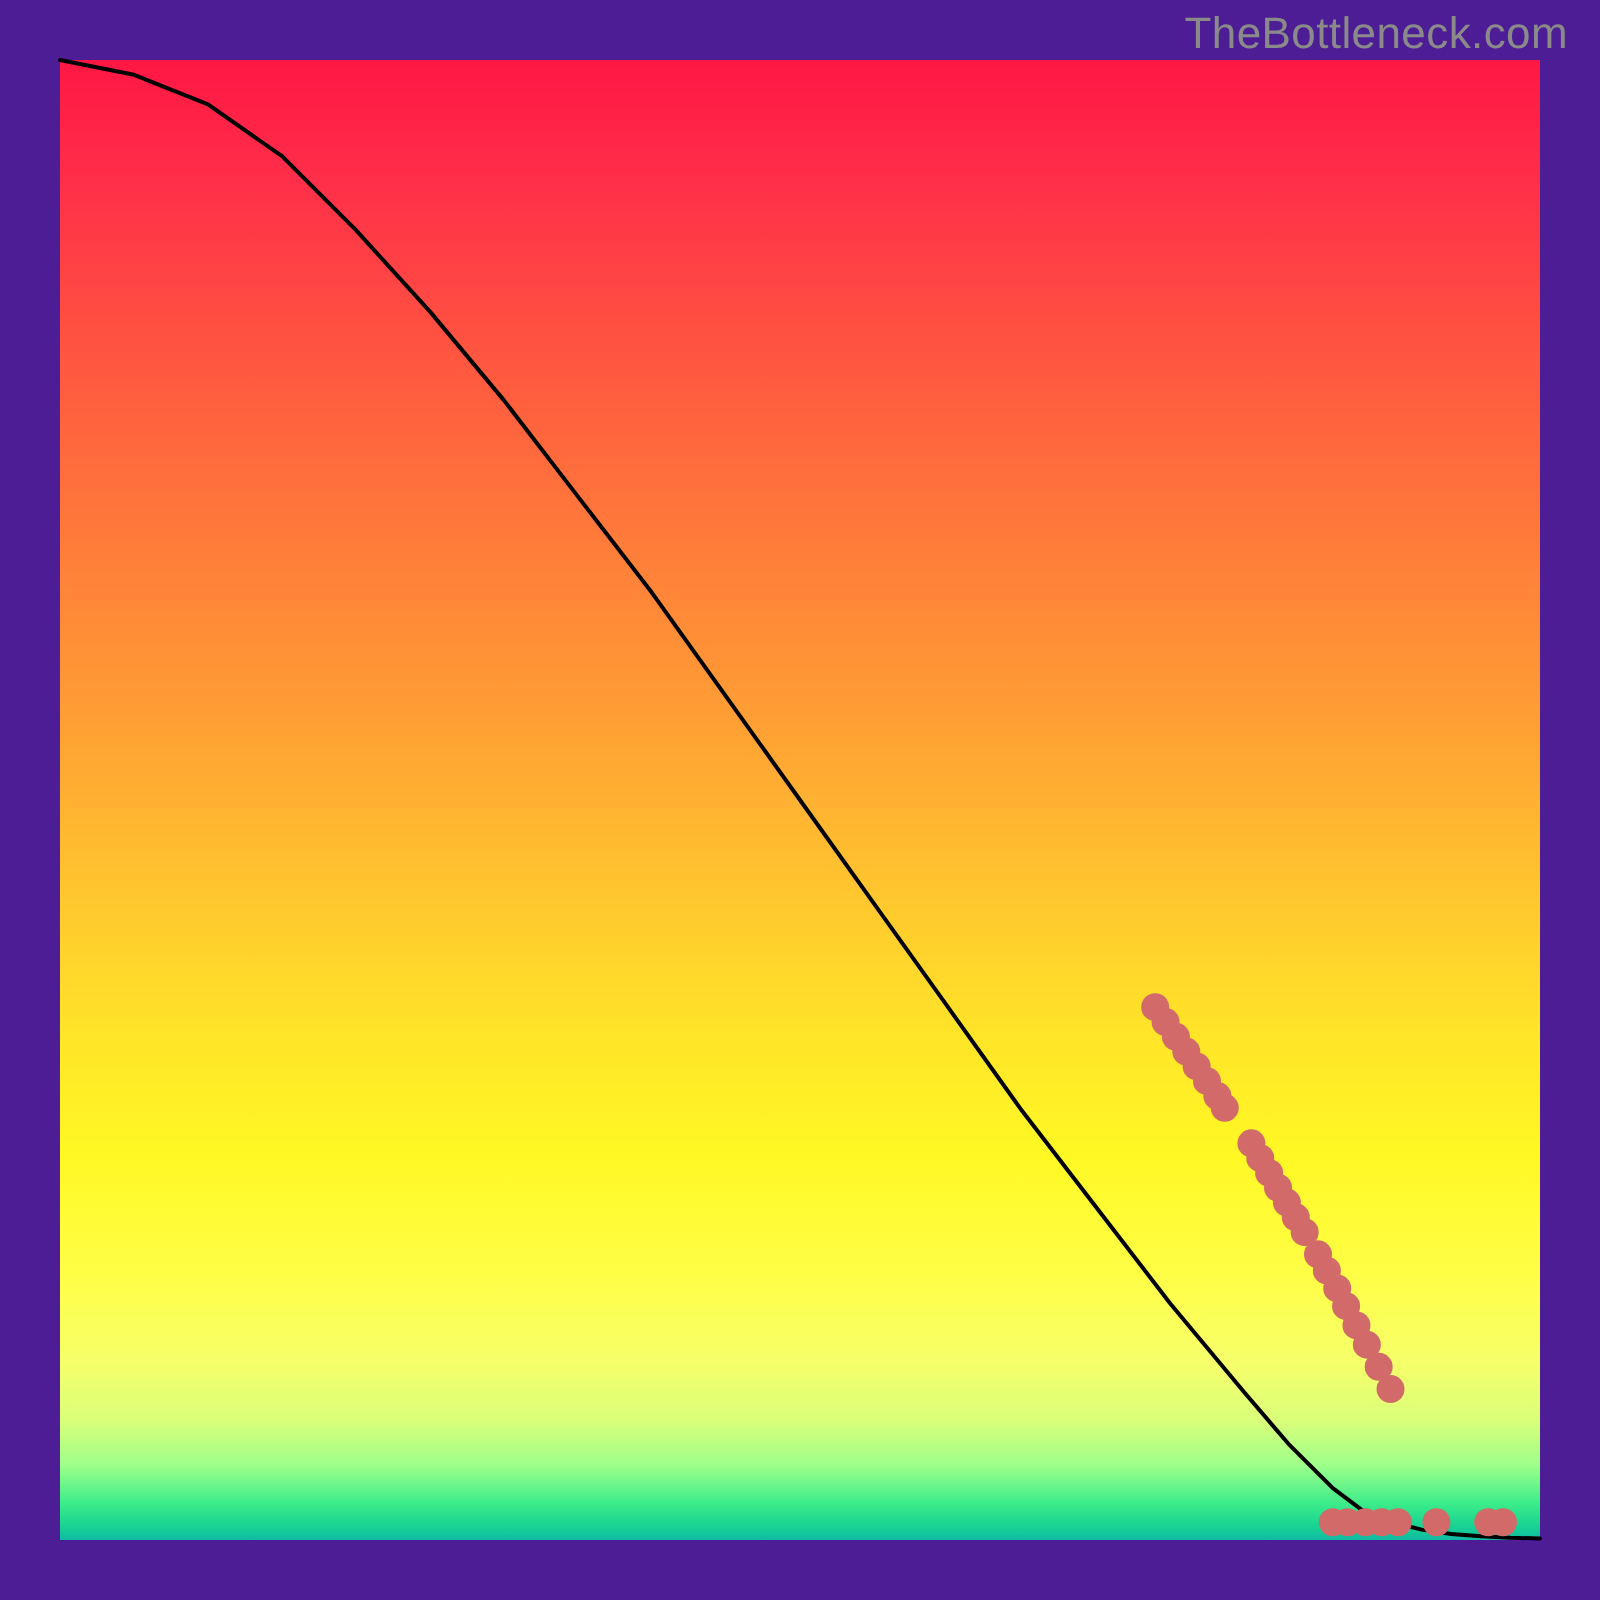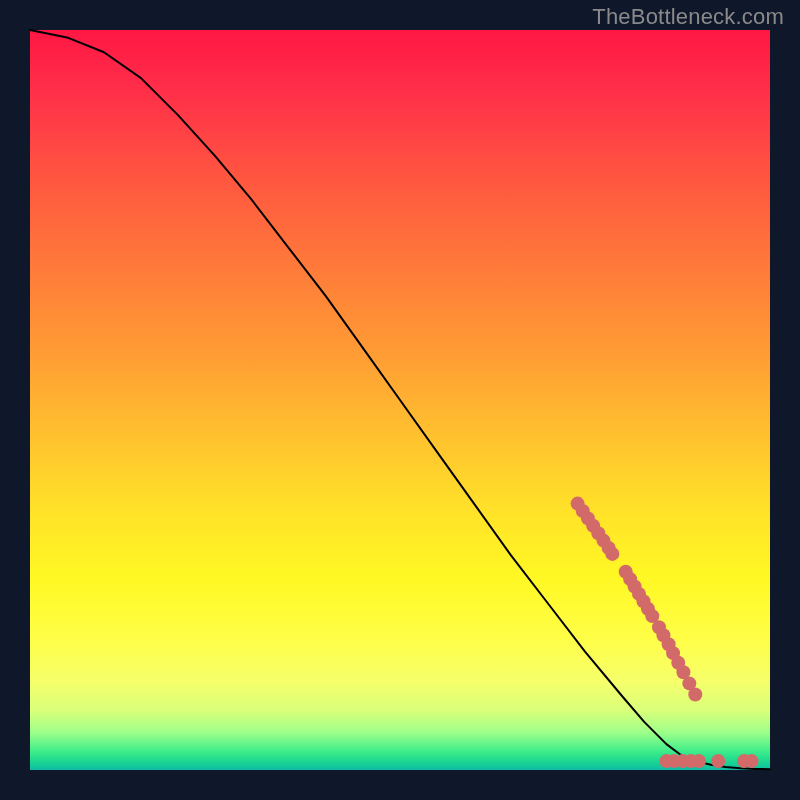--- a/index.html
+++ b/index.html
@@ -8,21 +8,21 @@
     width: 800px;
     height: 800px;
     background: #000;
     overflow: hidden;
     font-family: Arial, Helvetica, sans-serif;
   }
   .frame {
     position: relative;
     width: 800px;
     height: 800px;
-    background: #0f172a;
+    background: #4c1d95;
   }
   .watermark {
     position: absolute;
     top: 4px;
     right: 16px;
     color: #8a8a8a;
     font-size: 22px;
     font-weight: 500;
     letter-spacing: 0.2px;
     z-index: 20;

